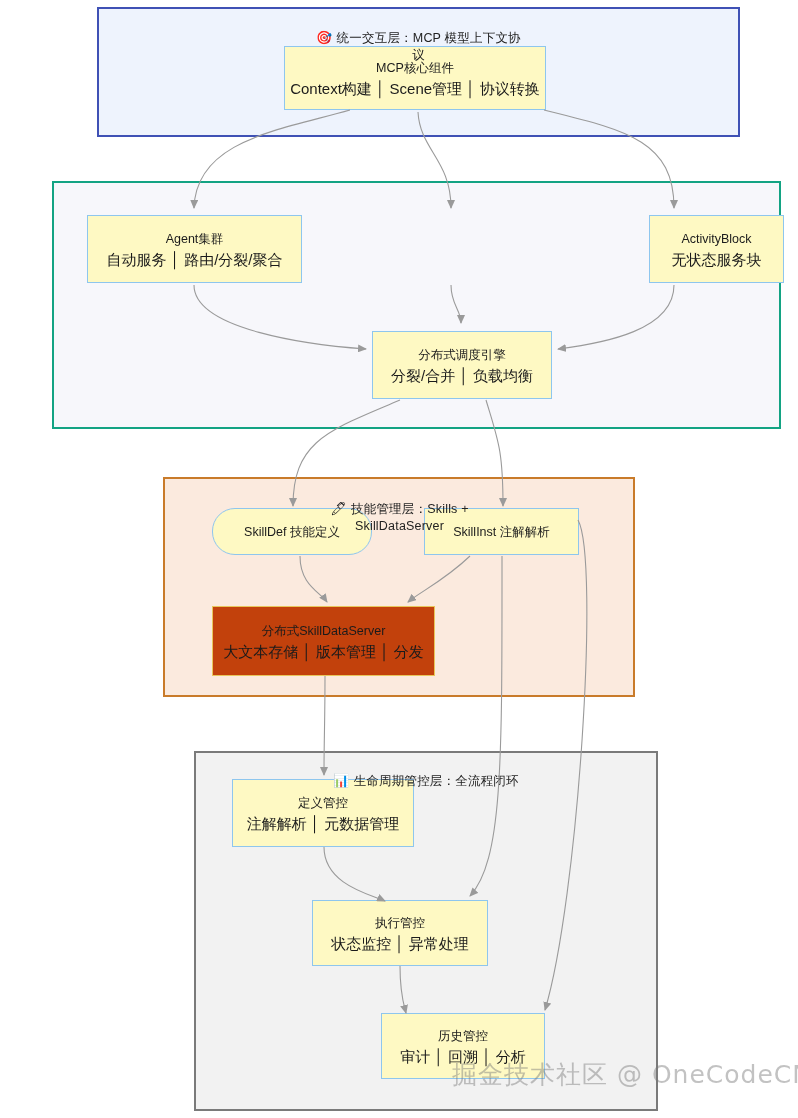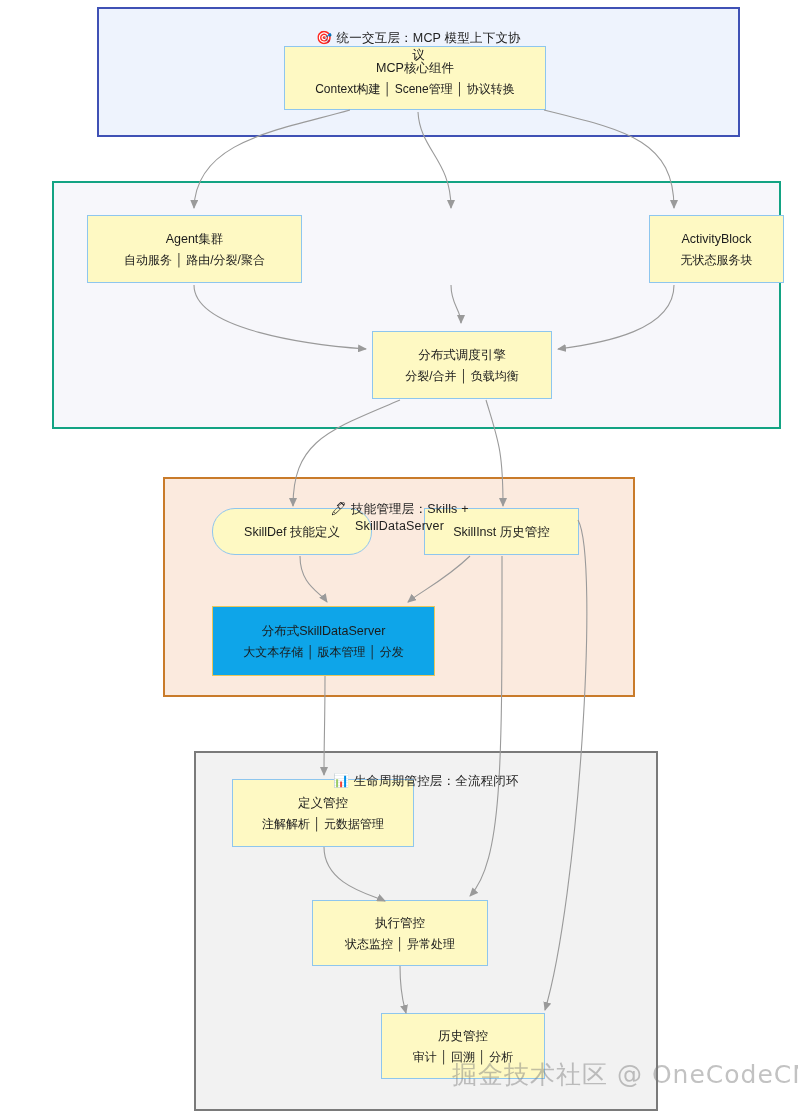--- a/index.html
+++ b/index.html
@@ -21,24 +21,24 @@
     letter-spacing:.2px;
   }
   .layer-title .ico{margin-right:4px;font-size:13px;}
 
   .node{
     position:absolute;box-sizing:border-box;z-index:3;
     display:flex;flex-direction:column;align-items:center;justify-content:center;
     text-align:center;color:#1b1b1b;
   }
   .node .t1{font-size:12.5px;line-height:18px;}
-  .node .t2{font-size:12px;line-height:18px;margin-top:3px;}
+  .node .t2{font-size:15px;line-height:18px;margin-top:3px;}
 
   .blue-node{background:#fef9c3;border:1px solid #8ec6ee;}
-  .yellow-node{background:#0ea5e9;border:1px solid #e8c65a;}
+  .yellow-node{background:#c2410c;border:1px solid #e8c65a;}
 
   
   .layer-mcp{background:#eef3fd;border:2px solid #3f51b5;}
   .layer-sched{background:#f7f7fb;border:2px solid #13a383;}
   .layer-skill{background:#fbeade;border:2px solid #c97b2a;}
   .layer-life{background:#f2f2f2;border:2px solid #7a7a7a;}
 
   .watermark{
     position:absolute;z-index:9;
     font-size:25px;color:rgba(120,120,120,.45);
@@ -121,21 +121,21 @@
   <div class="node blue-node" style="left:372px;top:331px;width:180px;height:68px;">
     <div class="t1">分布式调度引擎</div>
     <div class="t2">分裂/合并 │ 负载均衡</div>
   </div>
 
   <div class="node blue-node" style="left:212px;top:508px;width:160px;height:47px;border-radius:23px;">
     <div class="t1">SkillDef 技能定义</div>
   </div>
 
   <div class="node blue-node" style="left:424px;top:508px;width:155px;height:47px;">
-    <div class="t1">SkillInst 历史管控</div>
+    <div class="t1">SkillInst 注解解析</div>
   </div>
 
   <div class="node yellow-node" style="left:212px;top:606px;width:223px;height:70px;">
     <div class="t1">分布式SkillDataServer</div>
     <div class="t2">大文本存储 │ 版本管理 │ 分发</div>
   </div>
 
   <div class="node blue-node" style="left:232px;top:779px;width:182px;height:68px;">
     <div class="t1">定义管控</div>
     <div class="t2">注解解析 │ 元数据管理</div>

